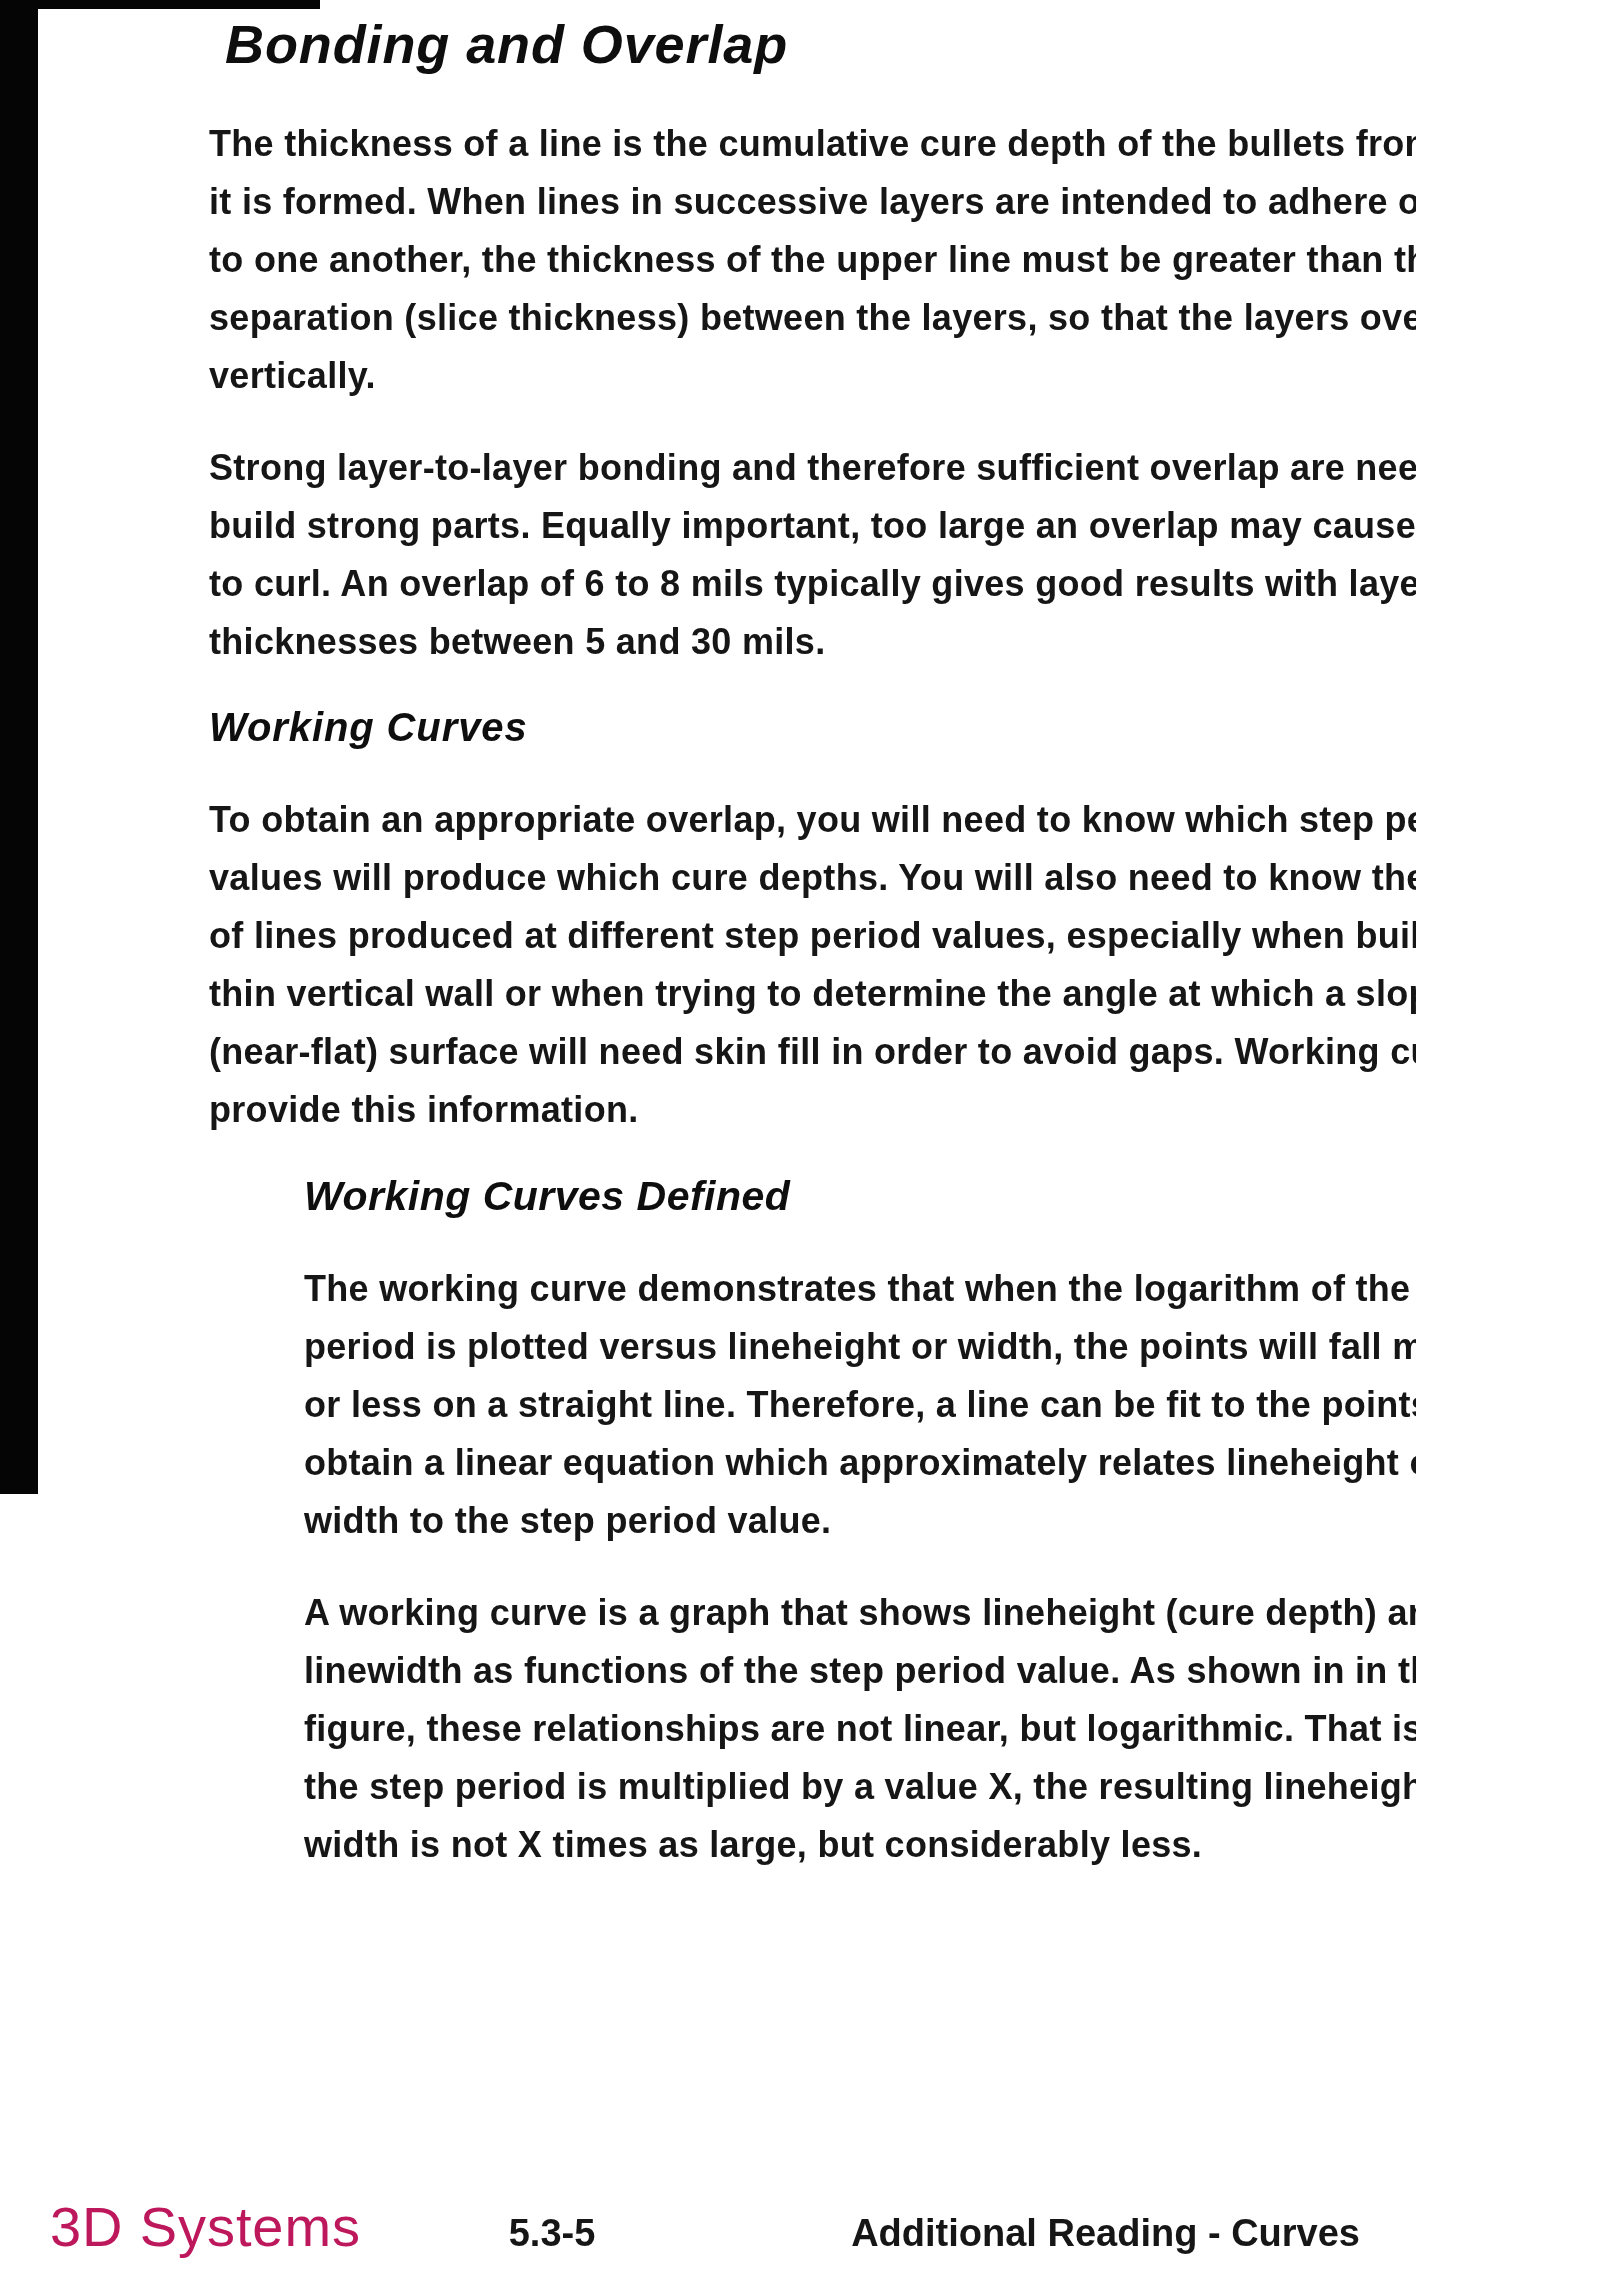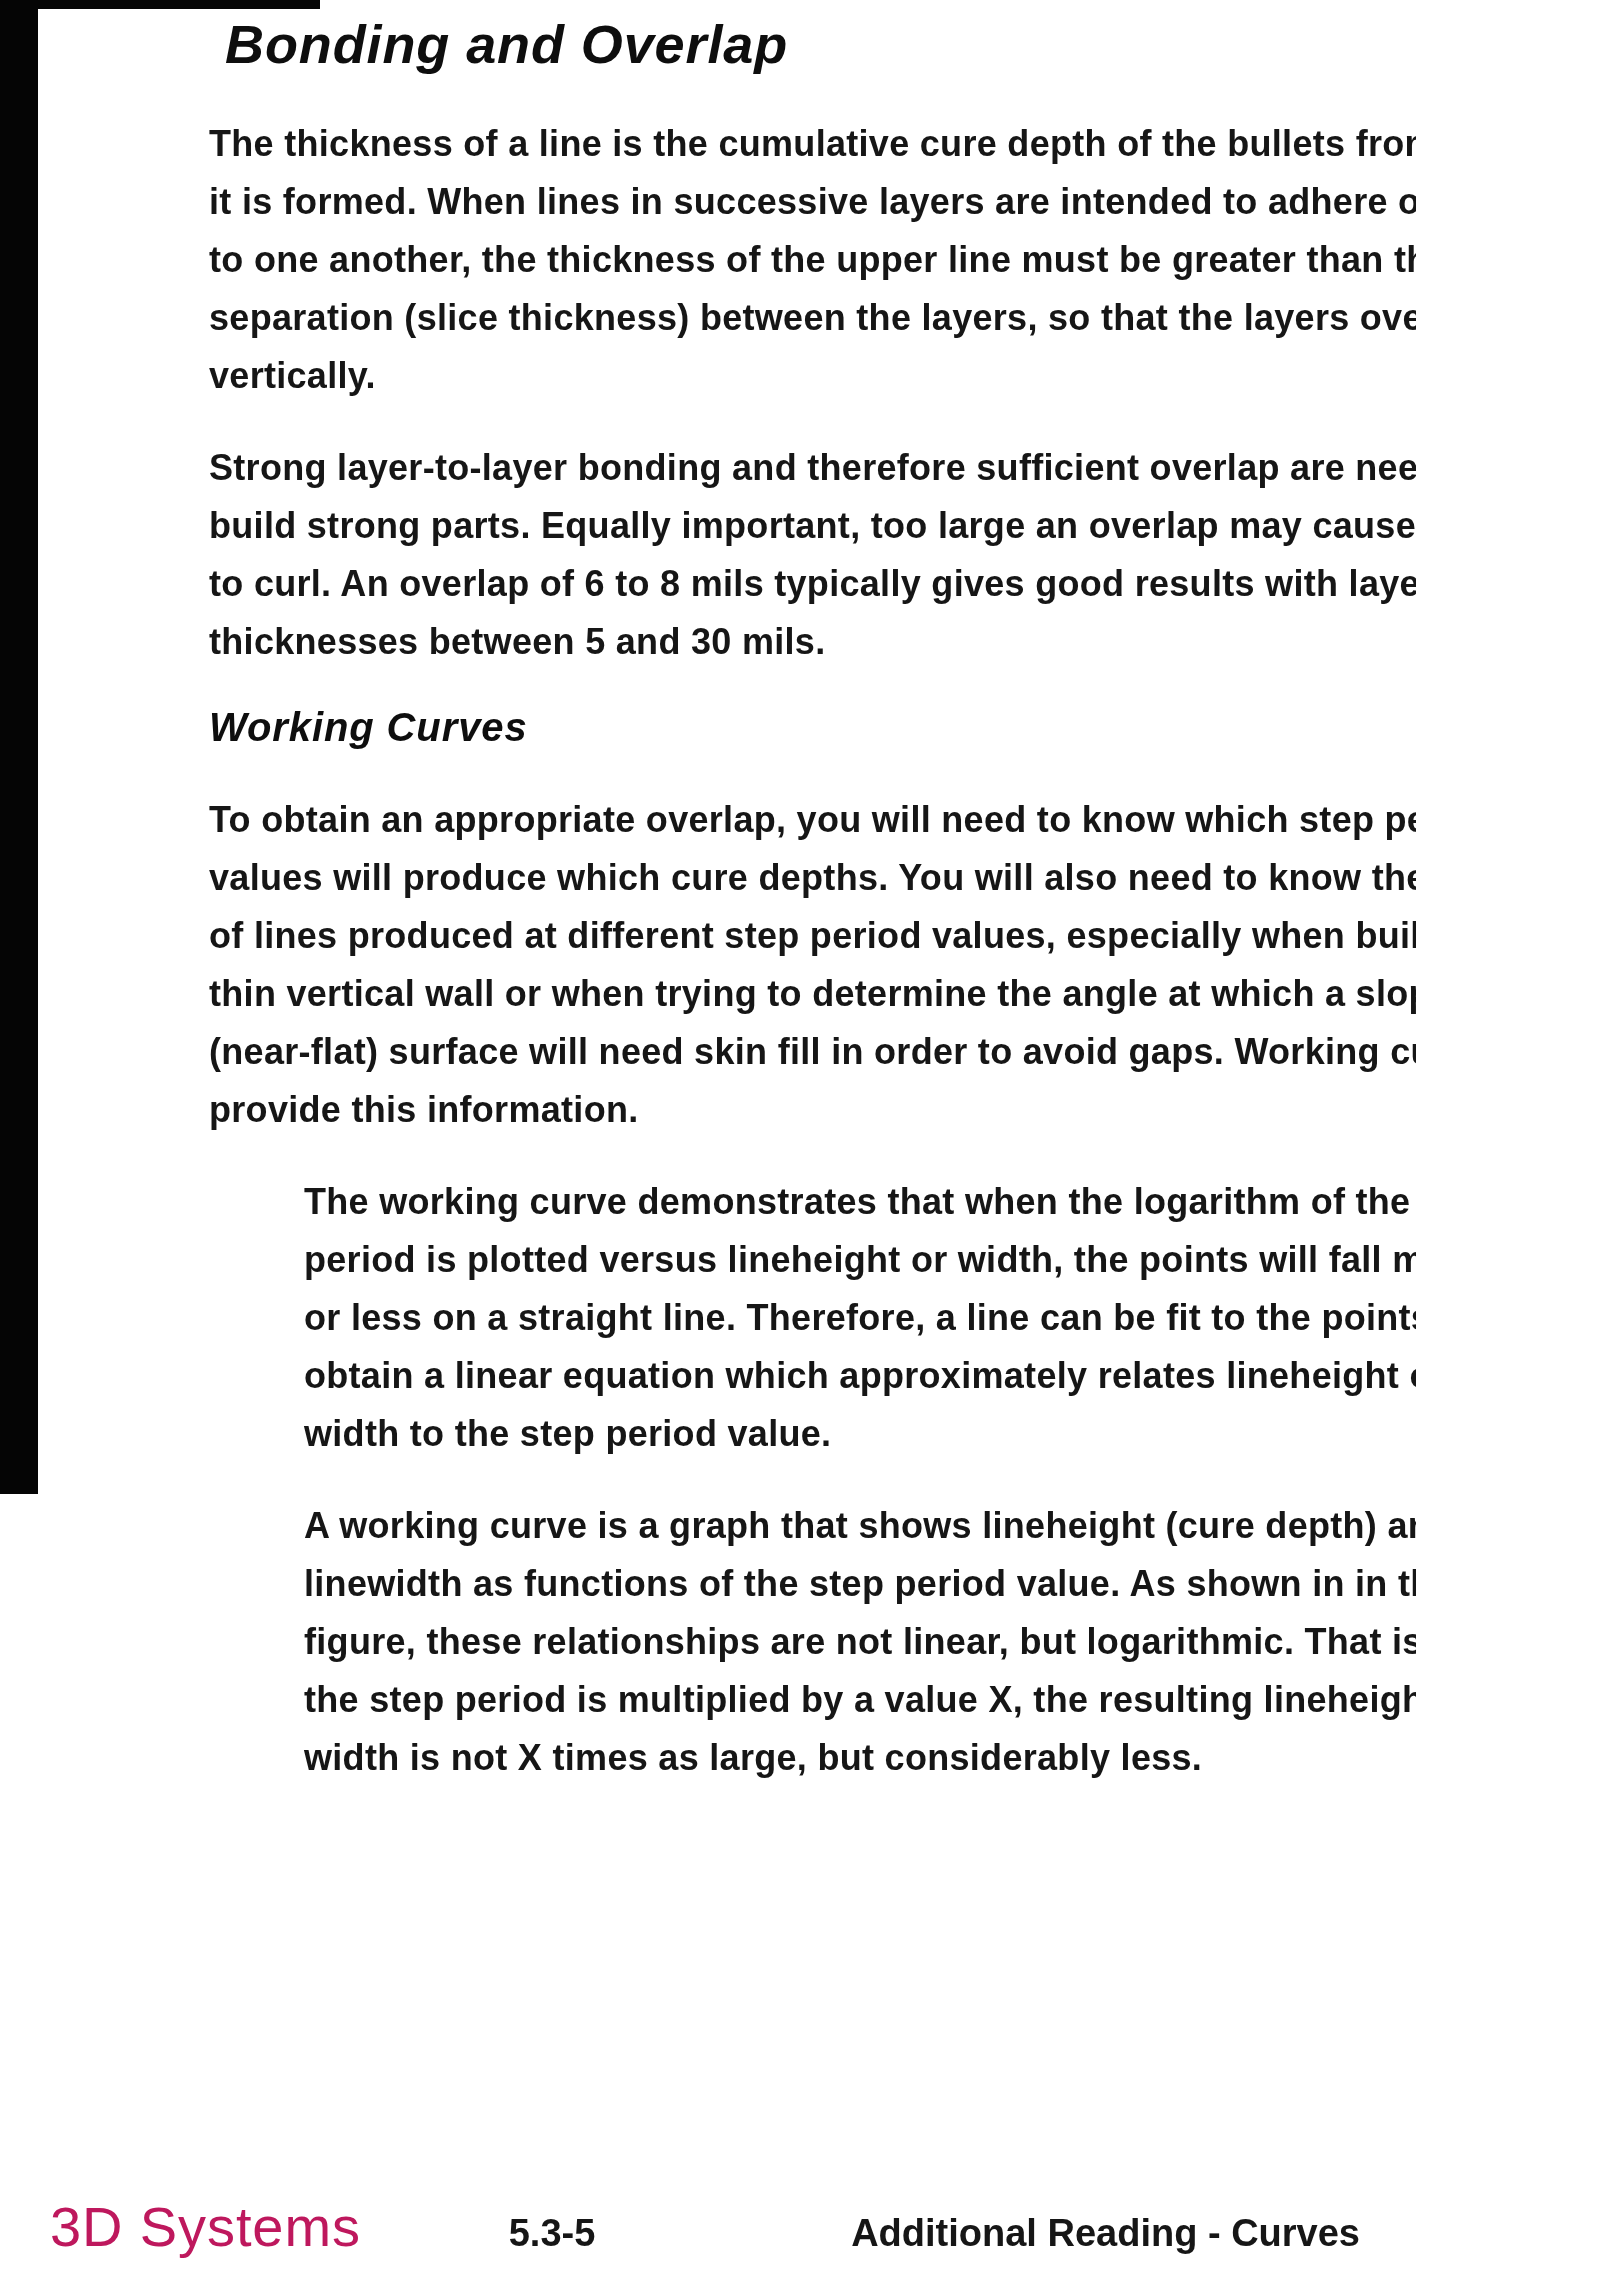--- a/index.html
+++ b/index.html
@@ -124,20 +124,21 @@
 
 
     <p>Strong layer-to-layer bonding and therefore sufficient overlap are needed to build strong parts.  Equally important, too large an overlap may cause a layer to curl.  An overlap of 6 to 8 mils typically gives good results with layer thicknesses between 5 and 30 mils.</p>
 
     <h2>Working Curves</h2>
 
     <p>To obtain an appropriate overlap, you will need to know which step period values will produce which cure depths.  You will also need to know the width of lines produced at different step period values, especially when building a thin vertical wall or when trying to determine the angle at which a sloping (near-flat) surface will need skin fill in order to avoid gaps.  Working curves provide this information.</p>
 
     <div class="indent">
 
+      <h3>Working Curves Defined</h3>
 
       <p>The working curve demonstrates that when the logarithm of the step period is plotted versus lineheight or width, the points will fall more or less on a straight line.  Therefore, a line can be fit to the points to obtain a linear equation which approximately relates lineheight or width to the step period value.</p>
 
       <p>A working curve is a graph that shows lineheight (cure depth) and linewidth as functions of the step period value.  As shown in in the figure, these relationships are not linear, but logarithmic.  That is, if the step period is multiplied by a value X, the resulting lineheight or width is not X times as large, but considerably less.</p>
 
     </div>
 
   </div>
 
   <div class="footer">

